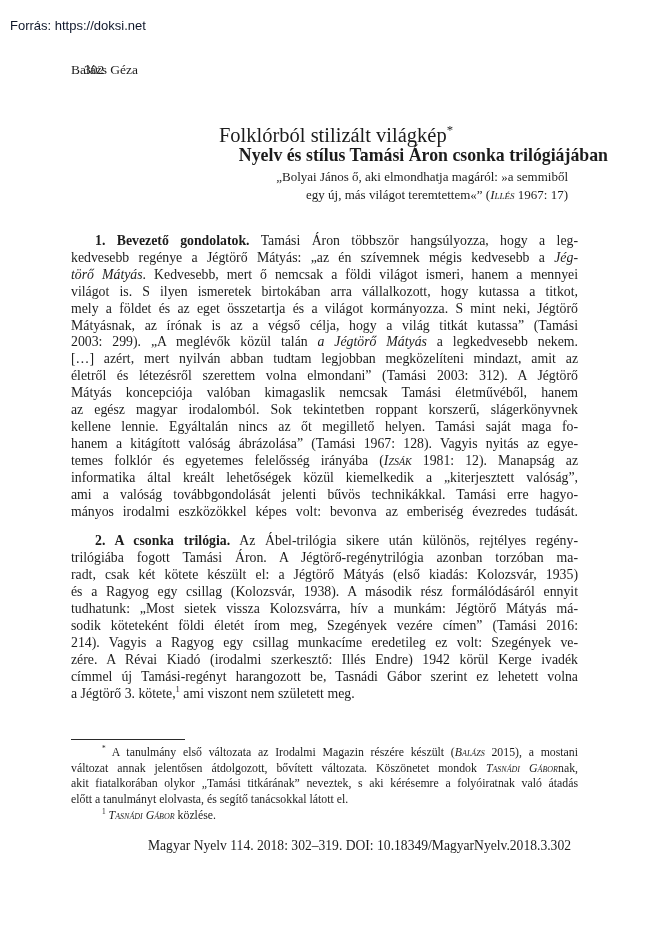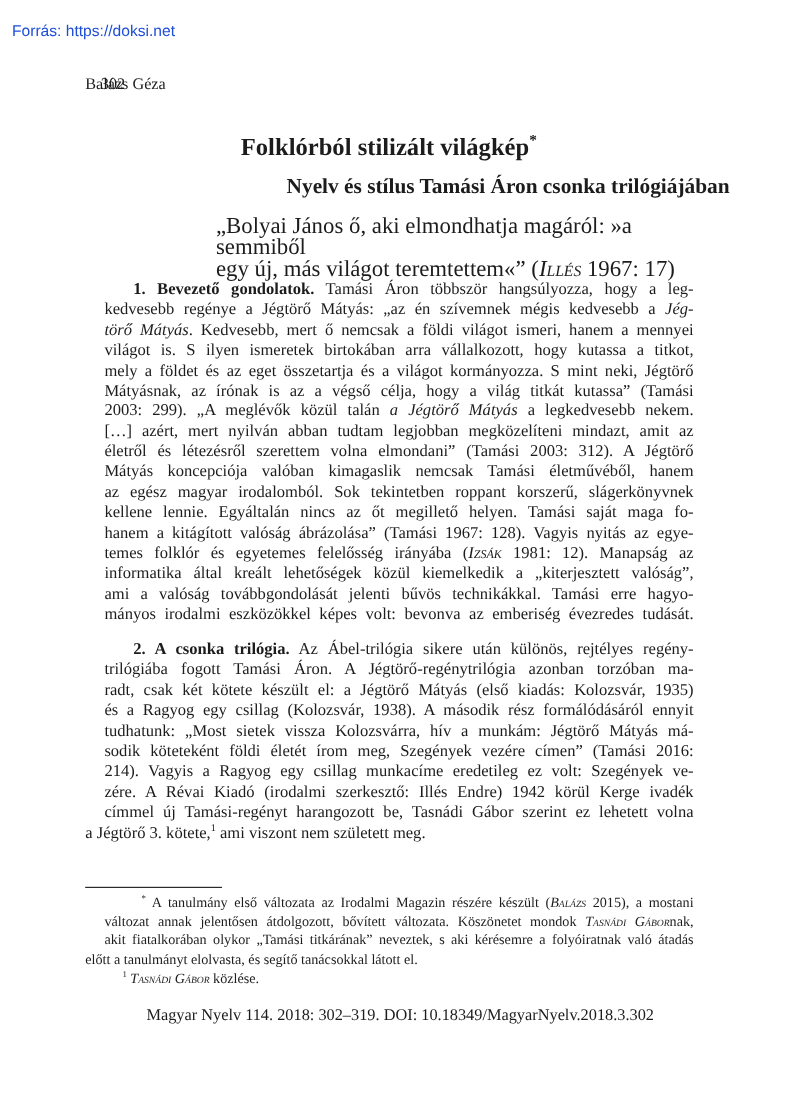--- a/index.html
+++ b/index.html
@@ -8,67 +8,67 @@
     background:#ffffff;
     font-family:"Liberation Serif", serif;
     color:#1c1c1c;
     overflow:hidden;
   }
   .page{position:relative;width:654px;height:926px;background:#fff;}
 
   .source-line{
     position:absolute;left:10px;top:18px;
     font-family:"Liberation Sans", sans-serif;
-    font-size:13px;color:#1d4ed8;
+    font-size:13px;color:#0f172a;
   }
 
   .header-row{
     position:absolute;left:71px;top:62px;width:507px;
     font-size:13.5px;
   }
   .page-num{position:absolute;left:13px;top:0;}
   .running-title{position:absolute;left:0;right:8px;top:0;}
 
   .title{
-    position:absolute;left:40px;top:111px;width:568px;margin:0;
-    text-align:center;font-size:20.5px;font-weight:bold;line-height:24px;
+    position:absolute;left:40px;top:111px;width:568px;margin:12px;
+    text-align:center;font-size:20.5px;font-weight:normal;line-height:24px;
   }
   .subtitle{
     position:absolute;left:40px;top:144px;width:568px;margin:0;
     text-align:right;font-size:17.8px;font-weight:bold;line-height:22px;
   }
 
   .epigraph{
     position:absolute;top:168px;left:180px;right:86px;
-    text-align:left;font-size:19px;line-height:17.8px;margin-top:12px;
+    text-align:right;font-size:13px;line-height:17.8px;
   }
 
   .body-text{
     position:absolute;top:233px;left:71px;width:507px;
     font-size:13.8px;line-height:16.9px;
   }
   .para + .para{margin-top:13px;}
 
   .line{white-space:normal;}
-  .line.just{text-align:justify;text-align-last:justify;margin-left:16px;}
+  .line.just{text-align:justify;text-align-last:justify;}
   .line.indent{padding-left:24px;}
   .line.indent-fn{padding-left:31px;}
 
   .fn-rule{
     position:absolute;top:739px;left:71px;width:114px;
     border-top:1.4px solid #2a2a2a;height:0;
   }
 
   .footnotes{
     position:absolute;top:745px;left:71px;width:507px;
     font-size:11.8px;line-height:15.7px;
   }
 
   .footer{
-    position:absolute;top:838px;left:80px;width:507px;
+    position:absolute;top:838px;left:106px;width:507px;
     text-align:center;font-size:13.6px;
   }
 
   .seg-b{font-weight:bold;}
   .seg-i{font-style:italic;}
   .seg-sc{font-variant:small-caps;font-style:italic;}
   .seg-sup{vertical-align:super;font-size:0.62em;line-height:0;}
 </style>
 </head>
 <body>

